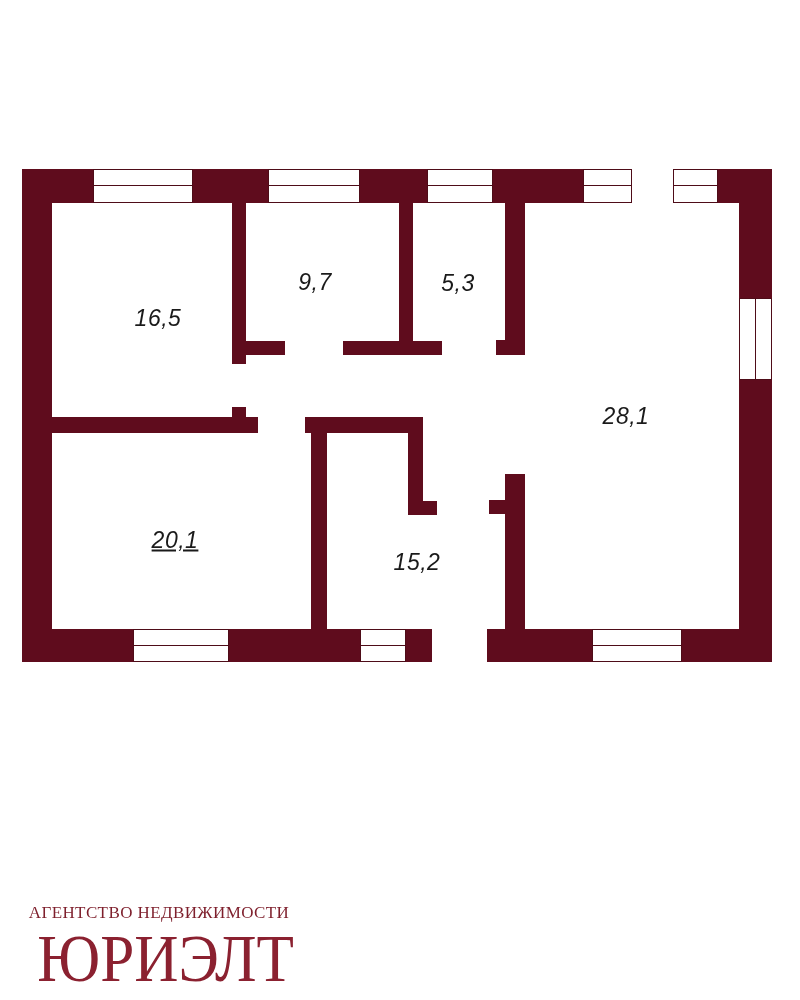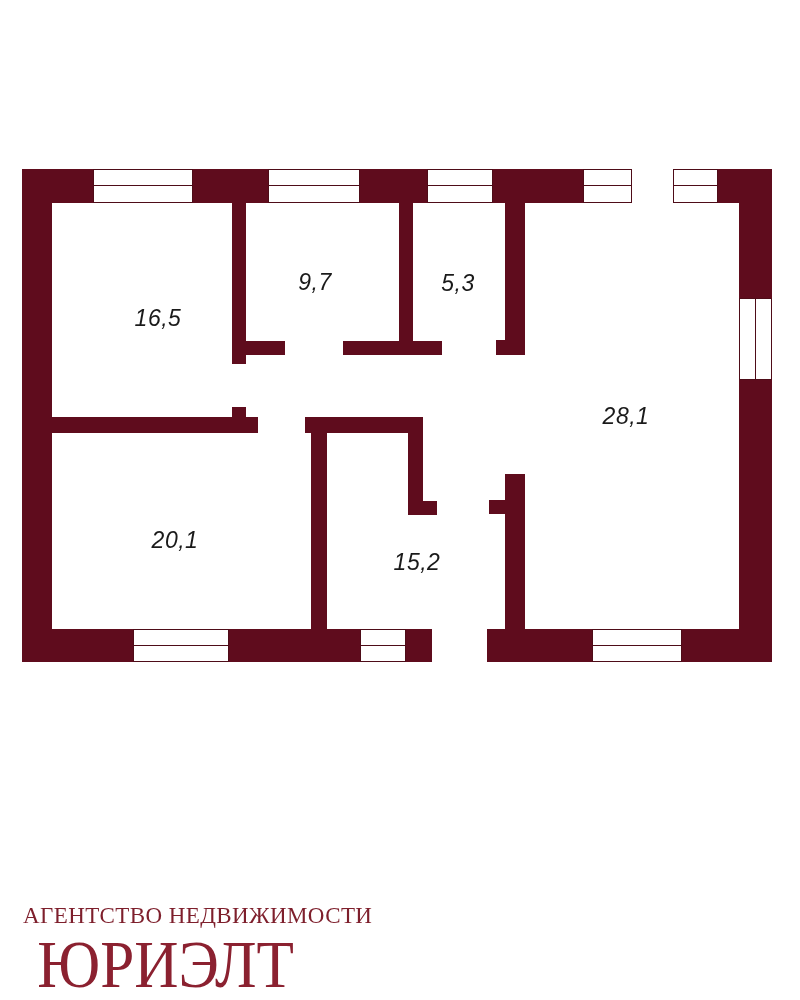--- a/index.html
+++ b/index.html
@@ -11,21 +11,21 @@
   .win { position:absolute; background:#fff; border:1px solid var(--window-line,#4e0c18); box-sizing:border-box; }
   .win-h::after { content:""; position:absolute; left:0; right:0; top:50%; margin-top:-1px; height:1px; background:var(--window-line,#4e0c18); }
   .win-v::after { content:""; position:absolute; top:0; bottom:0; left:50%; margin-left:-1px; width:1px; background:var(--window-line,#4e0c18); }
   .room-label {
     position:absolute; transform:translate(-50%,-50%);
     font-style:italic; font-size:23px; letter-spacing:0.5px;
     color:var(--label,#1a1a1a); white-space:nowrap;
   }
   .logo { position:absolute; left:23px; top:903px; width:272px; text-align:center; }
   .logo-agency {
-    font-family:"Liberation Serif", serif; font-size:23px; letter-spacing:0.4px;
+    font-family:"Liberation Serif", serif; font-size:17px; letter-spacing:0.4px;
     color:var(--logo-agency,#7e1f2c); white-space:nowrap;
   }
   .logo-brand {
     font-family:"Liberation Serif", serif; font-size:68px; line-height:1.0;
     color:var(--logo-brand,#8b2130); white-space:nowrap;
     display:inline-block; transform:scaleX(.9); transform-origin:center top; margin-top:1px;
   }
 </style>
 </head>
 <body>
@@ -68,21 +68,21 @@
   <div class="win win-h" style="left:673px; top:169px; width:45px;  height:34px;"></div>
   <div class="win win-h" style="left:133px; top:629px; width:96px;  height:33px;"></div>
   <div class="win win-h" style="left:360px; top:629px; width:46px;  height:33px;"></div>
   <div class="win win-h" style="left:592px; top:629px; width:90px;  height:33px;"></div>
   <div class="win win-v" style="left:739px; top:298px; width:33px;  height:82px;"></div>
 
   <div class="room-label" style="left:142px; top:318px;margin-left:16px;">16,5</div>
   <div class="room-label" style="left:315px; top:282px;">9,7</div>
   <div class="room-label" style="left:458px; top:283px;">5,3</div>
   <div class="room-label" style="left:626px; top:416px;">28,1</div>
-  <div class="room-label" style="left:175px; top:540px;">20,1</div>
+  <div class="room-label" style="left:175px; top:540px;text-decoration:underline;">20,1</div>
   <div class="room-label" style="left:417px; top:562px;">15,2</div>
 
   <div class="logo">
     <div class="logo-agency">АГЕНТСТВО НЕДВИЖИМОСТИ</div>
     <div class="logo-brand">ЮРИЭЛТ</div>
   </div>
 
 </div>
 
 </body></html>

